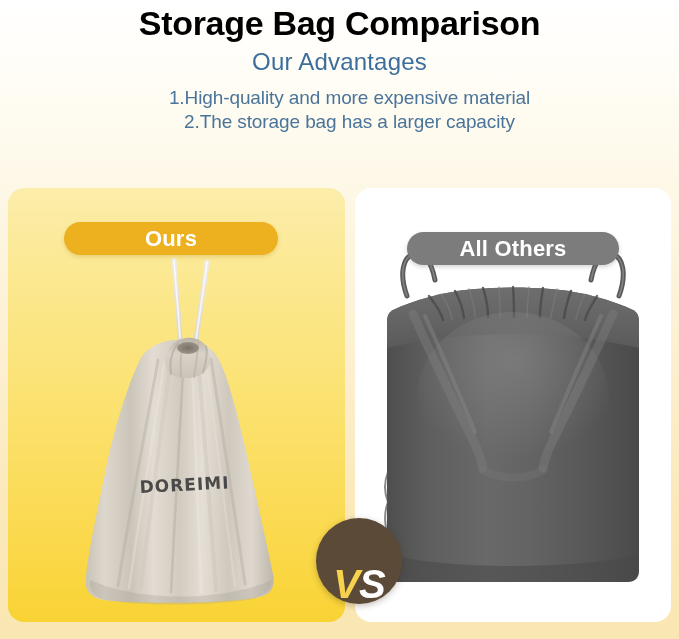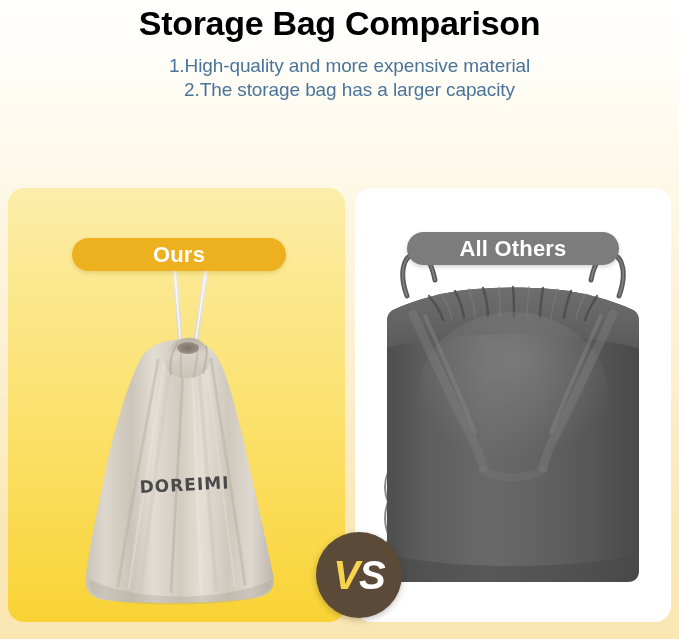--- a/index.html
+++ b/index.html
@@ -94,45 +94,44 @@
     border-radius: 17px;
     display: flex;
     align-items: center;
     justify-content: center;
     font-size: 22px;
     font-weight: bold;
     color: #ffffff;
     letter-spacing: 0.2px;
   }
   .badge-ours {
-    left: 64px;
+    left: 56px;
     width: 214px;
     background: #edb01e;
     box-shadow: 0 2px 4px rgba(180, 130, 10, 0.25);
-    margin-top: 16px;
   }
   .badge-others {
     left: 52px;
     width: 212px;
     background: #7c7c7c;
     box-shadow: 0 2px 4px rgba(80, 80, 80, 0.25);
     margin-top: 10px;
   }
 
   
   .vs-circle {
     position: absolute;
     left: 308px;
-    top: 344px;
+    top: 330px;
     width: 86px;
     height: 86px;
     border-radius: 50%;
     background: #5c4a38;
     display: flex;
-    align-items: center;
+    align-items: flex-end;
     justify-content: center;
     z-index: 10;
     box-shadow: 0 2px 6px rgba(60, 45, 30, 0.3);
   }
   .vs-text {
     font-size: 40px;
     font-weight: bold;
     font-style: italic;
     letter-spacing: -1px;
     line-height: 1;
@@ -153,20 +152,21 @@
     font-weight: bold;
     fill: #4a4a4a;
     letter-spacing: 1px;
   }
 </style>
 </head>
 <body>
 
 <div class="header">
   <h1 class="main-title">Storage Bag Comparison</h1>
+  <h2 class="sub-title">Our Advantages</h2>
   <ul class="advantages">
     <li class="advantage-item">1.High-quality and more expensive material</li>
     <li class="advantage-item">2.The storage bag has a larger capacity</li>
   </ul>
 </div>
 
 <div class="compare">
 
   <div class="panel panel-ours">
 

